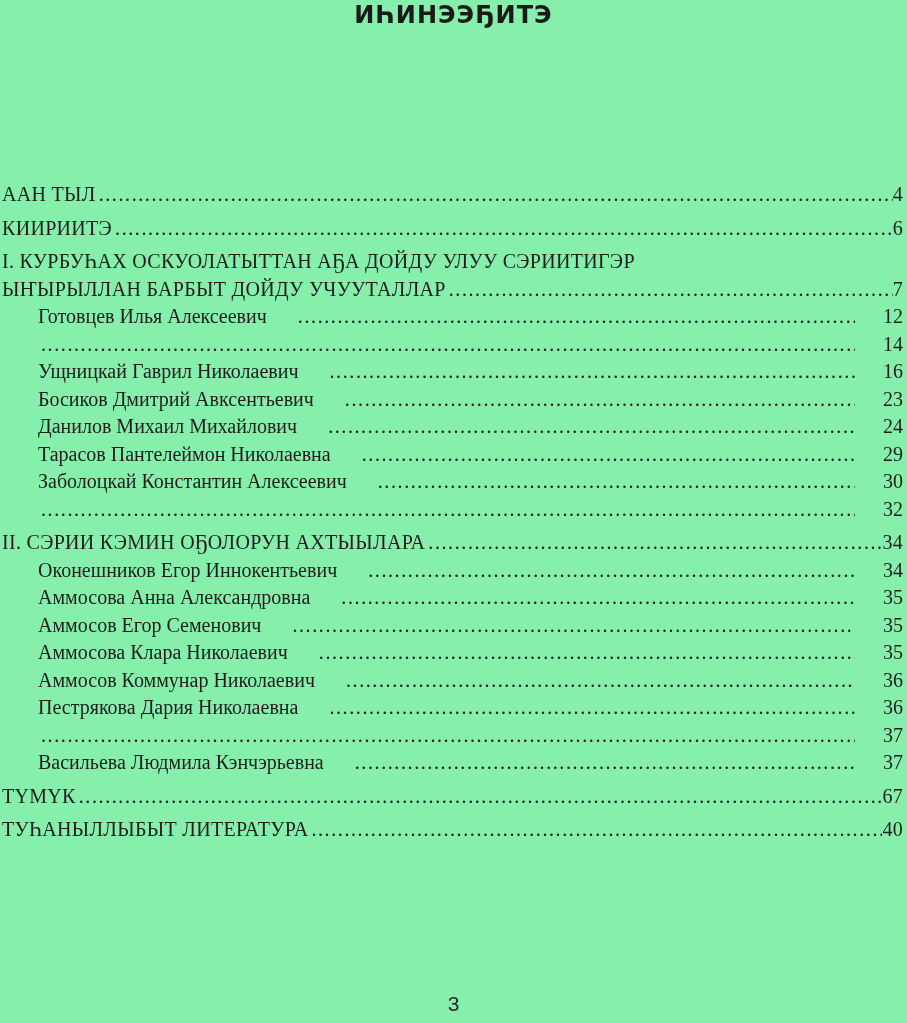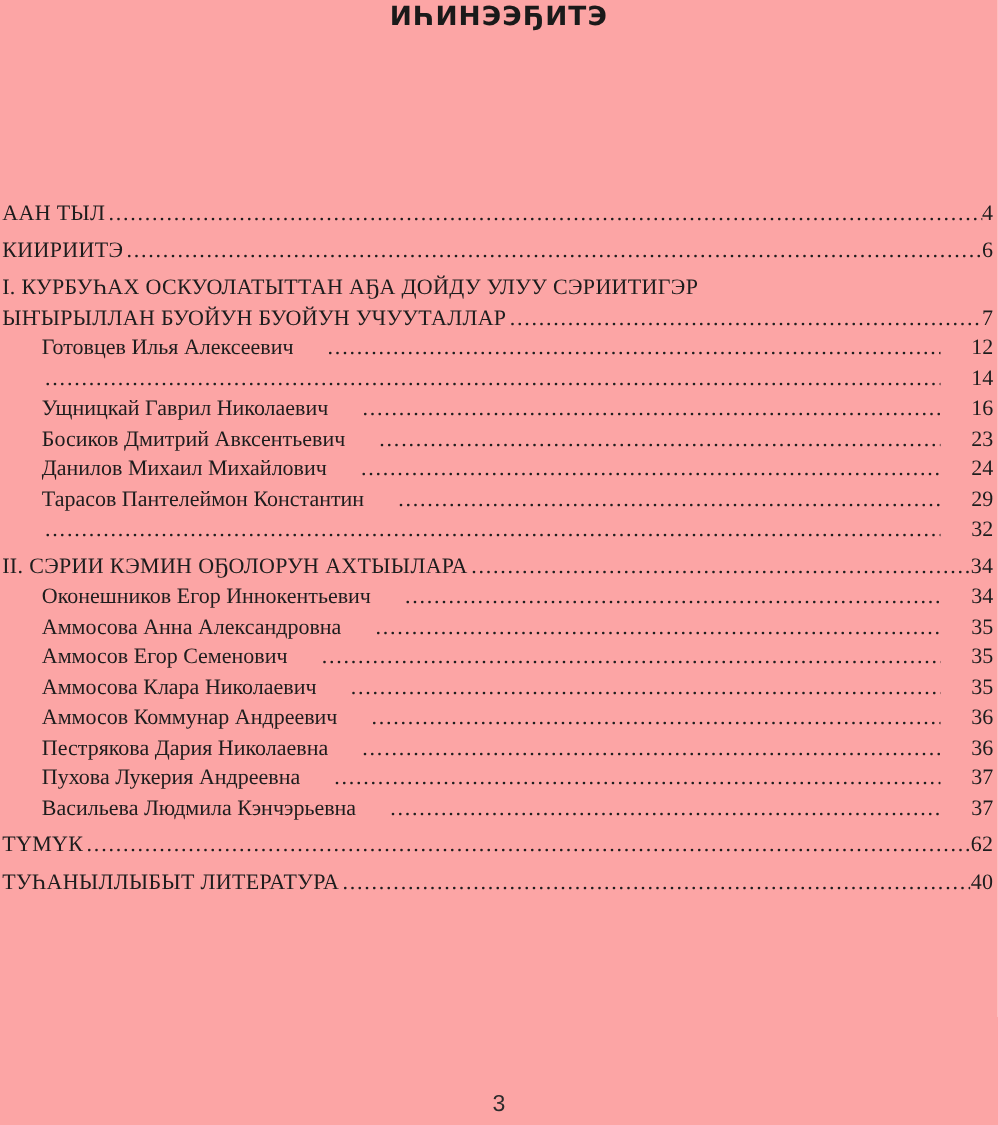--- a/index.html
+++ b/index.html
@@ -11,21 +11,21 @@
     width: 907px;
     height: 1023px;
     position: relative;
     overflow: hidden;
     font-family: "Liberation Serif", serif;
     color: #1d1d1d;
   }
   .page {
     position: absolute;
     inset: 0;
-    background: #fca5a5;
+    background: #86efac;
   }
   .title {
     margin: 0;
     padding-top: 1px;
     text-align: center;
     font-family: "DejaVu Sans", sans-serif;
     font-weight: 700;
     font-size: 24px;
     letter-spacing: 1px;
     color: #1a1a1a;
@@ -97,21 +97,21 @@
       </div>
       <div class="row top">
         <span class="label">КИИРИИТЭ</span>
         <span class="leader"></span>
         <span class="pg">6</span>
       </div>
       <div class="row top">
         <span class="label">I. КУРБУҺАХ ОСКУОЛАТЫТТАН АҔА ДОЙДУ УЛУУ СЭРИИТИГЭР</span>
       </div>
       <div class="row top cont">
-        <span class="label">ЫҤЫРЫЛЛАН БУОЙУН БУОЙУН УЧУУТАЛЛАР</span>
+        <span class="label">ЫҤЫРЫЛЛАН БАРБЫТ ДОЙДУ УЧУУТАЛЛАР</span>
         <span class="leader"></span>
         <span class="pg">7</span>
       </div>
       <div class="row sub">
         <span class="label">Готовцев Илья Алексеевич</span>
         <span class="leader"></span>
         <span class="pg">12</span>
       </div>
       <div class="row sub">
         <span class="leader"></span>
@@ -126,25 +126,30 @@
         <span class="label">Босиков Дмитрий Авксентьевич</span>
         <span class="leader"></span>
         <span class="pg">23</span>
       </div>
       <div class="row sub">
         <span class="label">Данилов Михаил Михайлович</span>
         <span class="leader"></span>
         <span class="pg">24</span>
       </div>
       <div class="row sub">
-        <span class="label">Тарасов Пантелеймон Константин</span>
+        <span class="label">Тарасов Пантелеймон Николаевна</span>
         <span class="leader"></span>
         <span class="pg">29</span>
       </div>
       <div class="row sub">
+        <span class="label">Заболоцкай Константин Алексеевич</span>
+        <span class="leader"></span>
+        <span class="pg">30</span>
+      </div>
+      <div class="row sub">
         <span class="leader"></span>
         <span class="pg">32</span>
       </div>
       <div class="row top">
         <span class="label">II. СЭРИИ КЭМИН ОҔОЛОРУН АХТЫЫЛАРА</span>
         <span class="leader"></span>
         <span class="pg">34</span>
       </div>
       <div class="row sub">
         <span class="label">Оконешников Егор Иннокентьевич</span>
@@ -160,43 +165,42 @@
         <span class="label">Аммосов Егор Семенович</span>
         <span class="leader"></span>
         <span class="pg">35</span>
       </div>
       <div class="row sub">
         <span class="label">Аммосова Клара Николаевич</span>
         <span class="leader"></span>
         <span class="pg">35</span>
       </div>
       <div class="row sub">
-        <span class="label">Аммосов Коммунар Андреевич</span>
+        <span class="label">Аммосов Коммунар Николаевич</span>
         <span class="leader"></span>
         <span class="pg">36</span>
       </div>
       <div class="row sub">
         <span class="label">Пестрякова Дария Николаевна</span>
         <span class="leader"></span>
         <span class="pg">36</span>
       </div>
       <div class="row sub">
-        <span class="label">Пухова Лукерия Андреевна</span>
         <span class="leader"></span>
         <span class="pg">37</span>
       </div>
       <div class="row sub">
         <span class="label">Васильева Людмила Кэнчэрьевна</span>
         <span class="leader"></span>
         <span class="pg">37</span>
       </div>
       <div class="row top">
         <span class="label">ТҮМҮК</span>
         <span class="leader"></span>
-        <span class="pg">62</span>
+        <span class="pg">67</span>
       </div>
       <div class="row top">
         <span class="label">ТУҺАНЫЛЛЫБЫТ ЛИТЕРАТУРА</span>
         <span class="leader"></span>
         <span class="pg">40</span>
       </div>
     </div>
   <div class="folio">3</div>
 </div>
 

